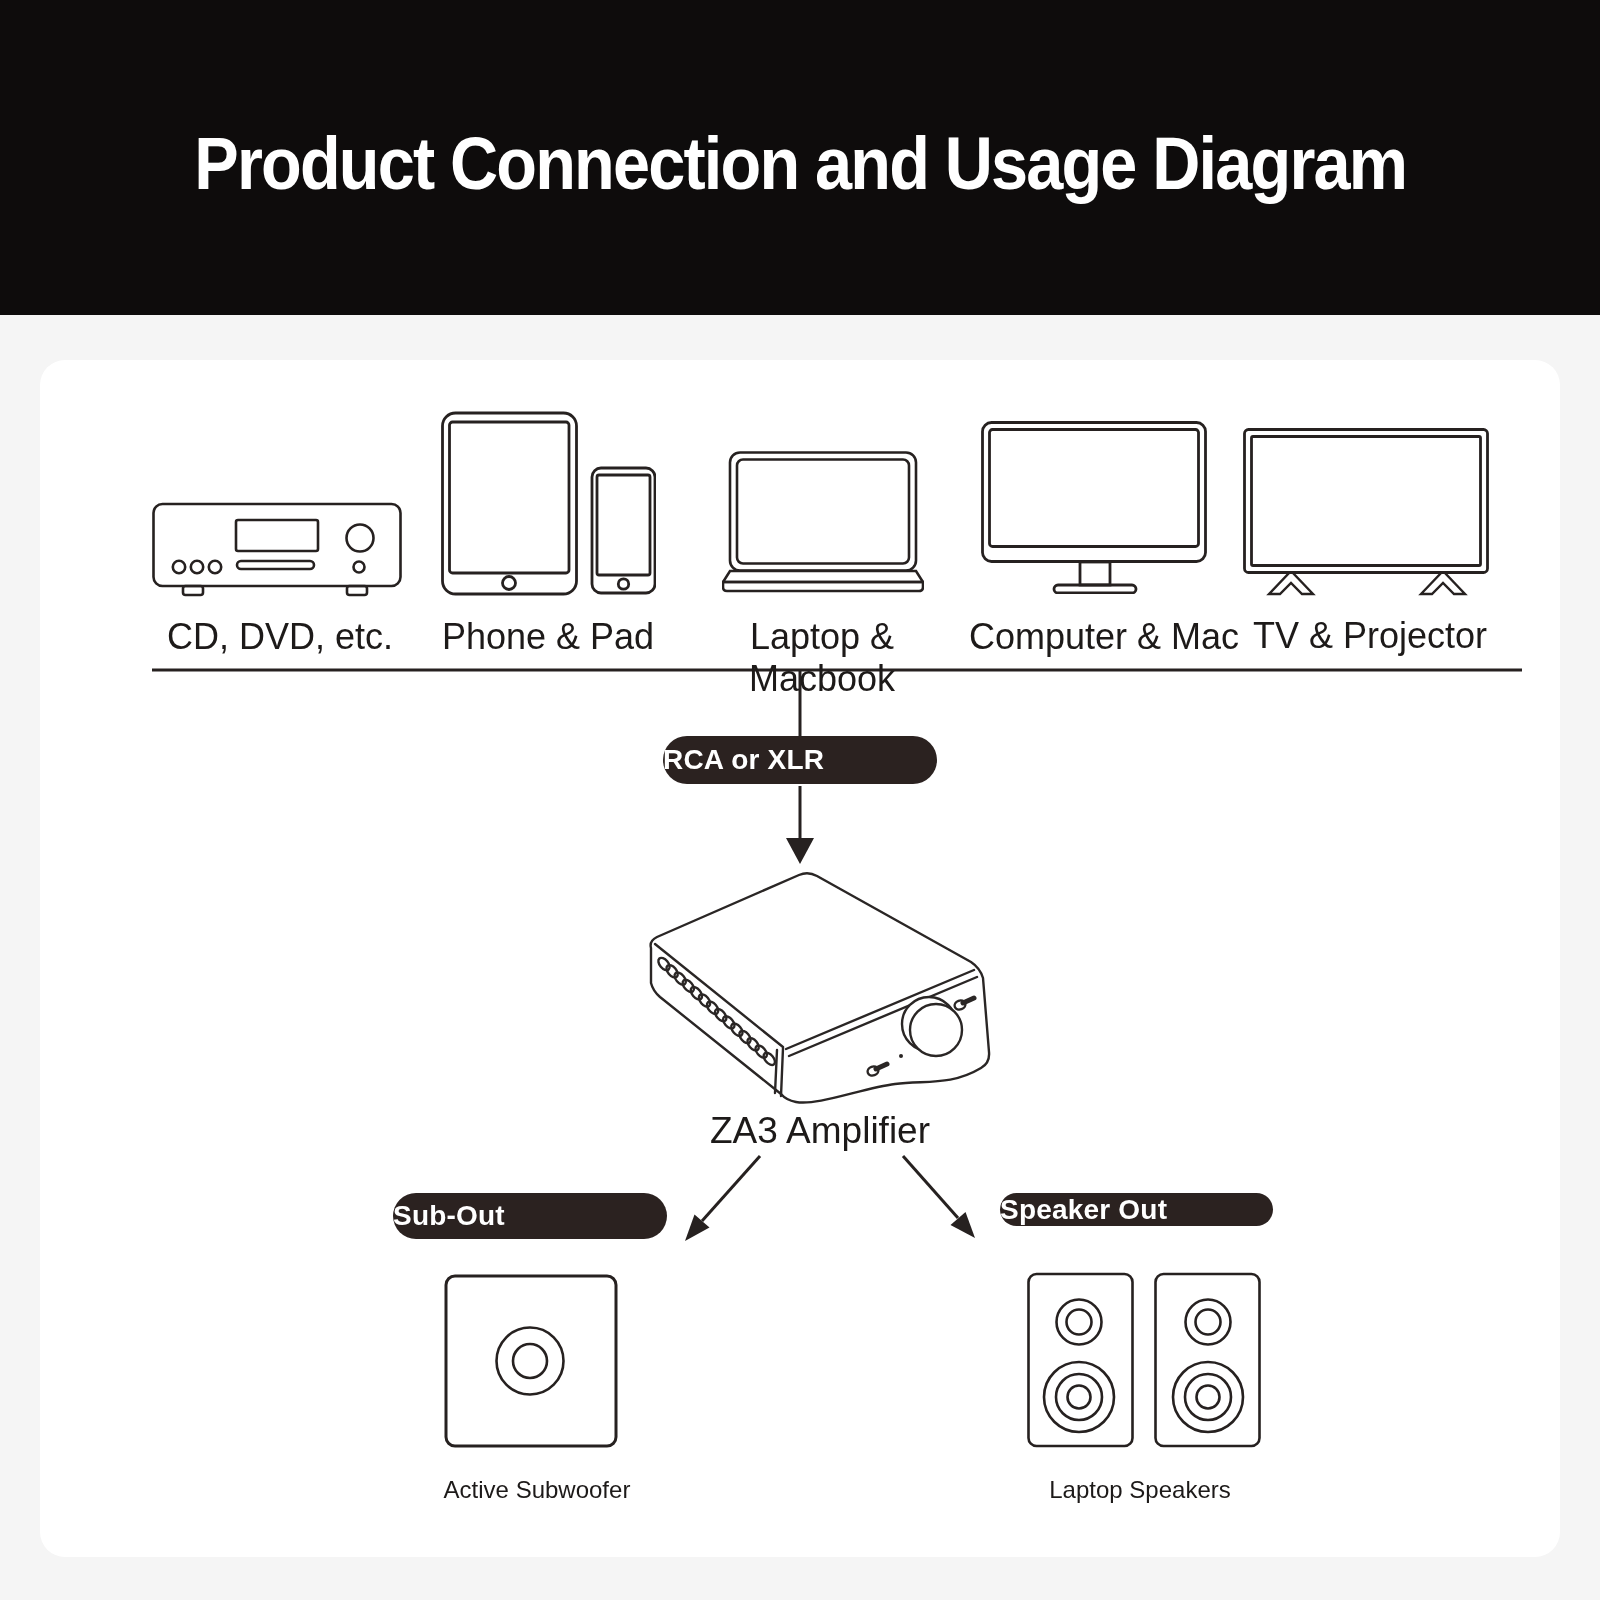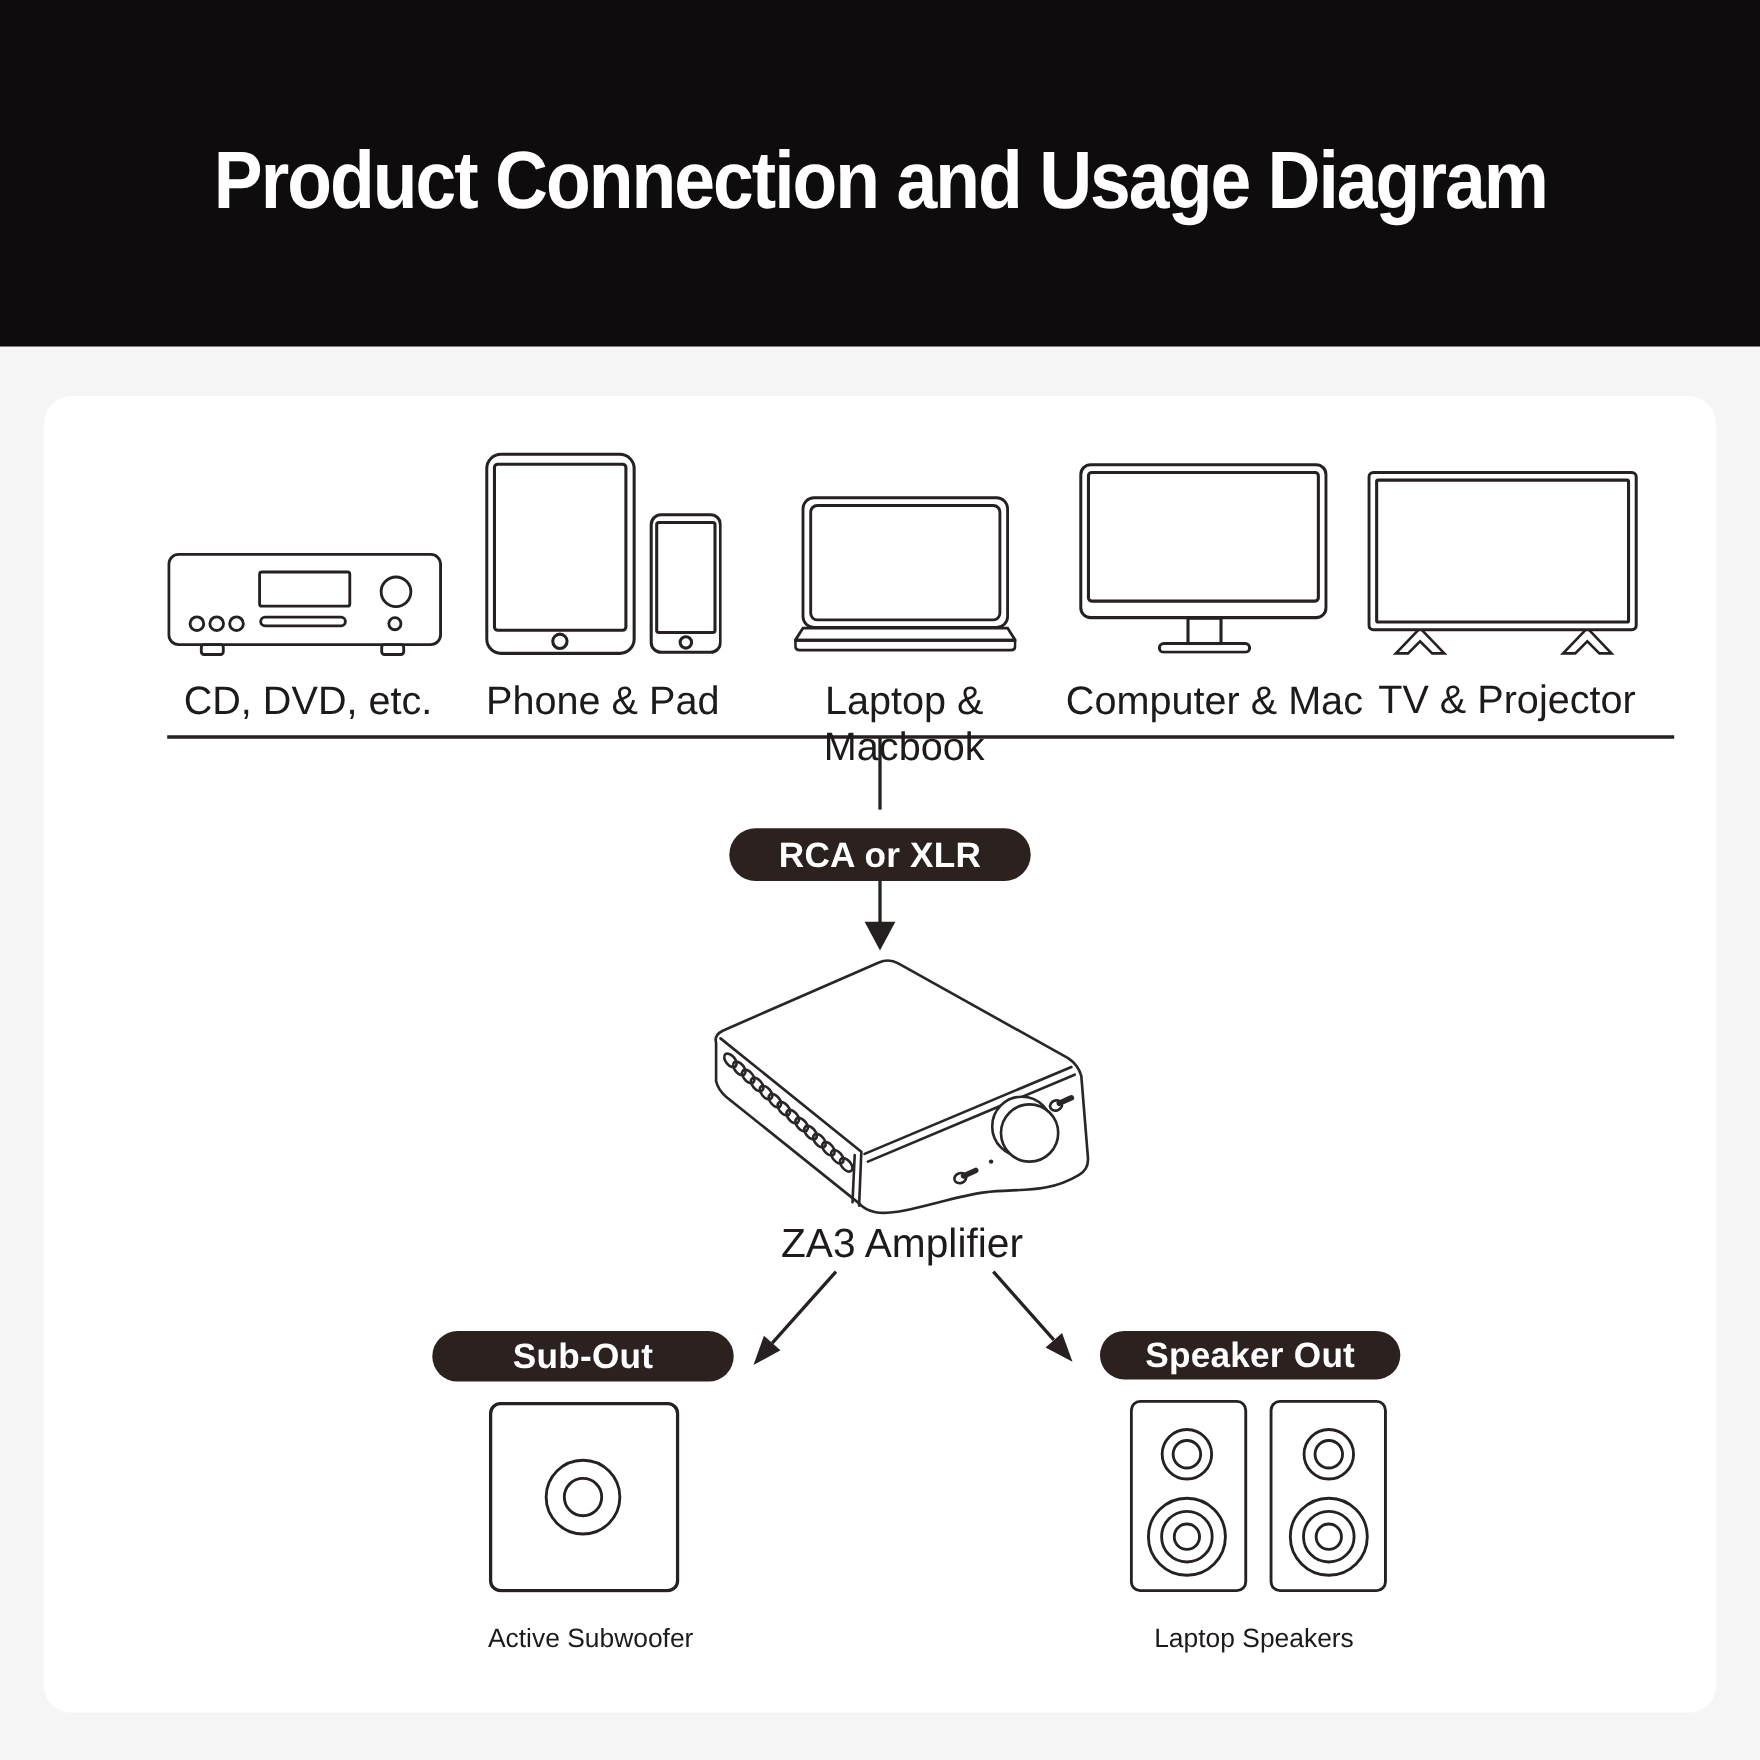--- a/index.html
+++ b/index.html
@@ -29,24 +29,23 @@
     background:var(--card-bg,#ffffff);
     border-radius:25px;
   }
   svg{display:block;}
   .icon{pointer-events:none;}
   .lines-overlay{left:0;top:0;width:1600px;height:1600px;pointer-events:none;z-index:2;}
   .pill{
     background:var(--pill-bg,#2b2220);
     color:var(--pill-text,#ffffff);
     border-radius:24px;
-    display:flex;align-items:center;justify-content:center;
-    font-weight:700;font-size:32px;letter-spacing:0.2px;
+    display:flex;align-items:center;justify-content:flex-start;
+    font-weight:700;font-size:28px;letter-spacing:0.2px;
     z-index:3;
-    margin-top:17px;
   }
   .dev-label,.out-label{
     width:300px;text-align:center;
     color:var(--label-text,#1d1a19);
     font-size:36px;z-index:3;
   }
   .out-label{font-size:24px;}
   .amp-label{
     width:400px;text-align:center;
     color:var(--label-text,#1d1a19);
@@ -180,21 +179,21 @@
     </g>
     <circle cx="268" cy="198" r="2" fill="#2a2625" stroke="none"></circle>
   </svg>
 </div>
 
 <div class="abs amp-label" style="left:620px;top:1110px">ZA3 Amplifier</div>
 
 <div class="abs pill" style="left:393px;top:1193px;width:274px;height:46px">
   <span>Sub-Out</span>
 </div>
-<div class="abs pill" style="left:1000px;top:1193px;width:273px;height:44px">
+<div class="abs pill" style="left:1000px;top:1193px;width:273px;height:33px">
   <span>Speaker Out</span>
 </div>
 
 <div class="abs icon" style="left:444px;top:1274px">
   <svg width="174" height="174" viewBox="0 0 174 174" fill="none" stroke="#262120">
     <rect x="2" y="2" width="170" height="170" rx="9" stroke-width="3"></rect>
     <circle cx="86" cy="87" r="33.5" stroke-width="2.6"></circle>
     <circle cx="86" cy="87" r="17" stroke-width="2.6"></circle>
   </svg>
 </div>

